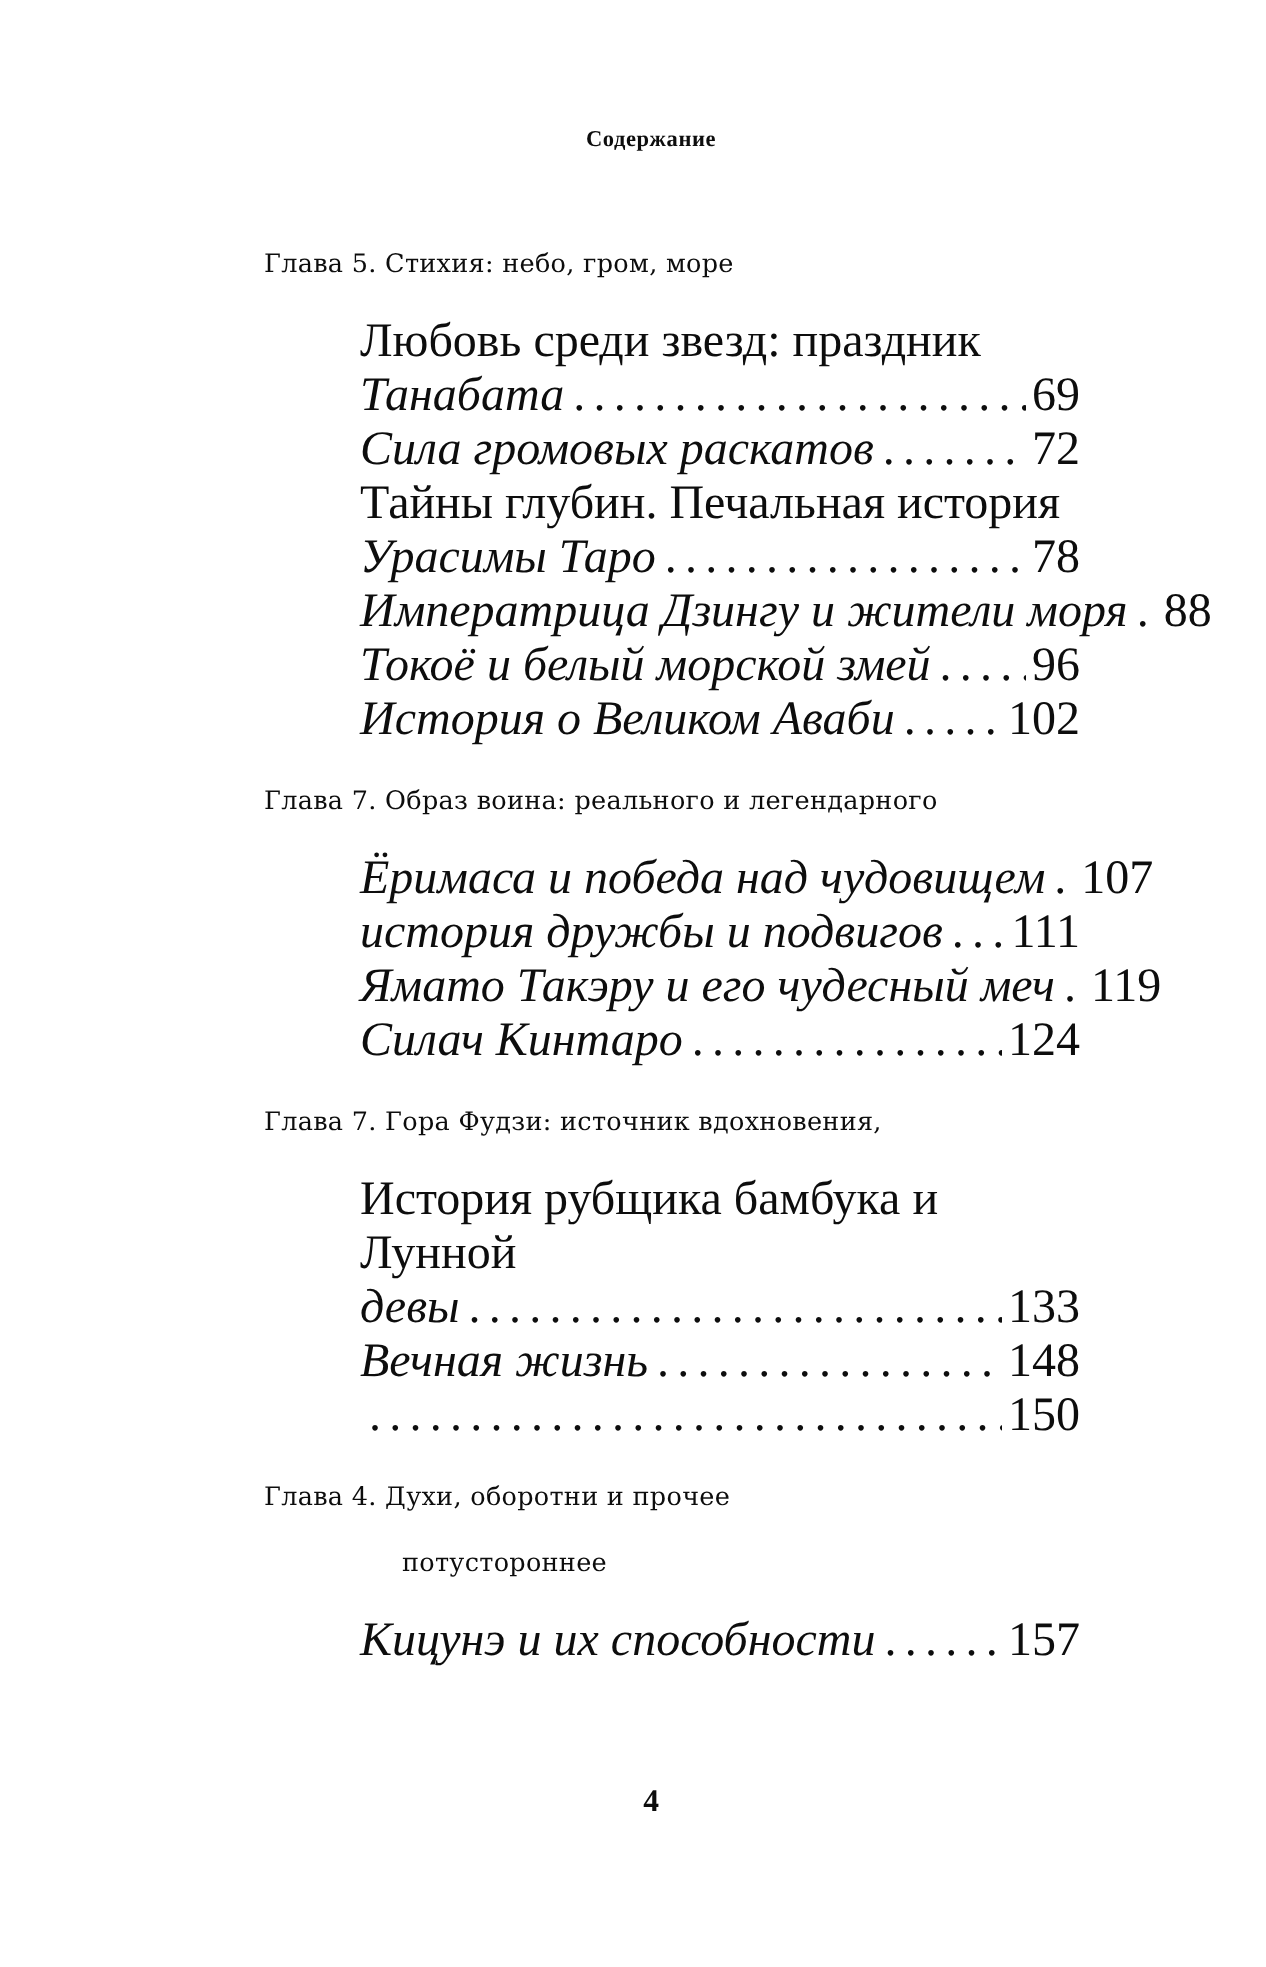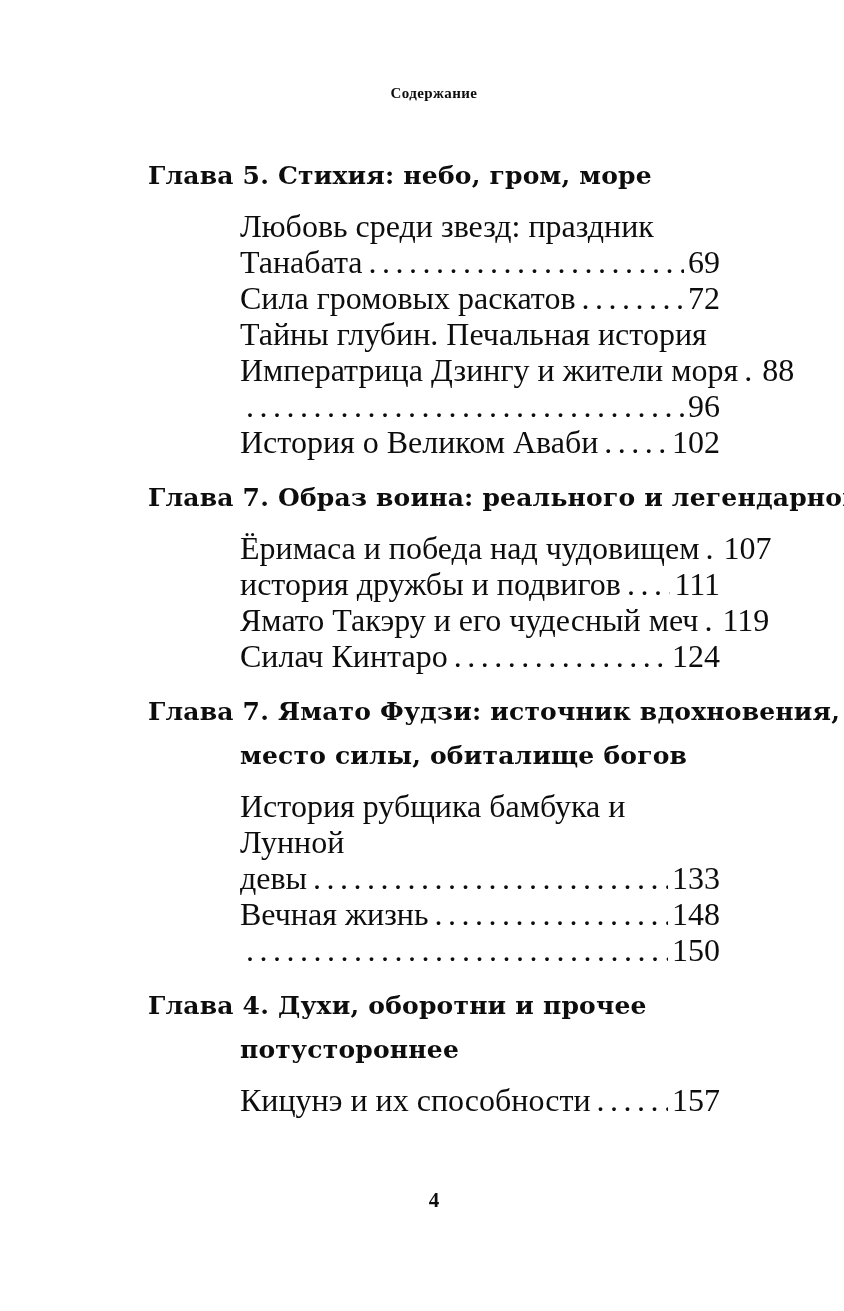--- a/index.html
+++ b/index.html
@@ -21,39 +21,40 @@
     font-size: 15px;
     font-weight: 600;
     letter-spacing: 0.4px;
     line-height: 30px;
     height: 30px;
   }
   .chapter { margin-top: 16px; }
   .chapter.first { margin-top: 46px; }
   .chapter-heading {
     font-family: "DejaVu Serif", serif;
-    font-size: 25px;
-    font-weight: bold;
+    font-size: 17px;
+    font-weight: normal;
     line-height: 44px;
     letter-spacing: 0.2px;
     padding-left: 92px;
     text-indent: -92px;
     margin-bottom: 10px;
+    margin-left: 28px;
   }
   .hline { white-space: nowrap; }
   .entries { margin-left: 92px; }
   .entry-line {
     font-size: 32px;
     line-height: 36px;
   }
   .entry-line.final {
     display: flex;
     align-items: baseline;
   }
-  .entry-text { white-space: nowrap; }
+  .entry-text { white-space: nowrap; font-style: italic; }
   .dots {
     flex: 1 1 auto;
     min-width: 14px;
     overflow: hidden;
     white-space: nowrap;
     margin: 0 4px 0 6px;
   }
   .dots::after {
     content: "................................................................................";
     letter-spacing: 5.5px;
@@ -91,30 +92,36 @@
       </div>
       <div class="entry">
         <div class="entry-line final">
           <span class="entry-text">Сила громовых раскатов</span>
           <span class="dots"></span>
           <span class="page-num">72</span>
         </div>
       </div>
       <div class="entry">
         <div class="entry-line">Тайны глубин. Печальная история</div>
+        <div class="entry-line final">
+          <span class="entry-text">Урасимы Таро</span>
+          <span class="dots"></span>
+          <span class="page-num">78</span>
+        </div>
       </div>
       <div class="entry">
         <div class="entry-line final">
           <span class="entry-text">Императрица Дзингу и жители моря</span>
           <span class="dots"></span>
           <span class="page-num">88</span>
         </div>
       </div>
       <div class="entry">
         <div class="entry-line final">
+          <span class="entry-text">Токоё и белый морской змей</span>
           <span class="dots"></span>
           <span class="page-num">96</span>
         </div>
       </div>
       <div class="entry">
         <div class="entry-line final">
           <span class="entry-text">История о Великом Аваби</span>
           <span class="dots"></span>
           <span class="page-num">102</span>
         </div>
@@ -153,22 +160,21 @@
           <span class="entry-text">Силач Кинтаро</span>
           <span class="dots"></span>
           <span class="page-num">124</span>
         </div>
       </div>
     </div>
   </div>
 
   <div class="chapter">
     <div class="chapter-heading">
-      <span class="hline"><span>Глава 7.</span> <span>Ямато Фудзи: источник вдохновения,</span></span><br>
-      <span class="hline">место силы, обиталище богов</span>
+      <span class="hline"><span>Глава 7.</span> <span>Гора Фудзи: источник вдохновения,</span></span><br>
     </div>
     <div class="entries">
       <div class="entry">
         <div class="entry-line">История рубщика бамбука и Лунной</div>
         <div class="entry-line final">
           <span class="entry-text">девы</span>
           <span class="dots"></span>
           <span class="page-num">133</span>
         </div>
       </div>

